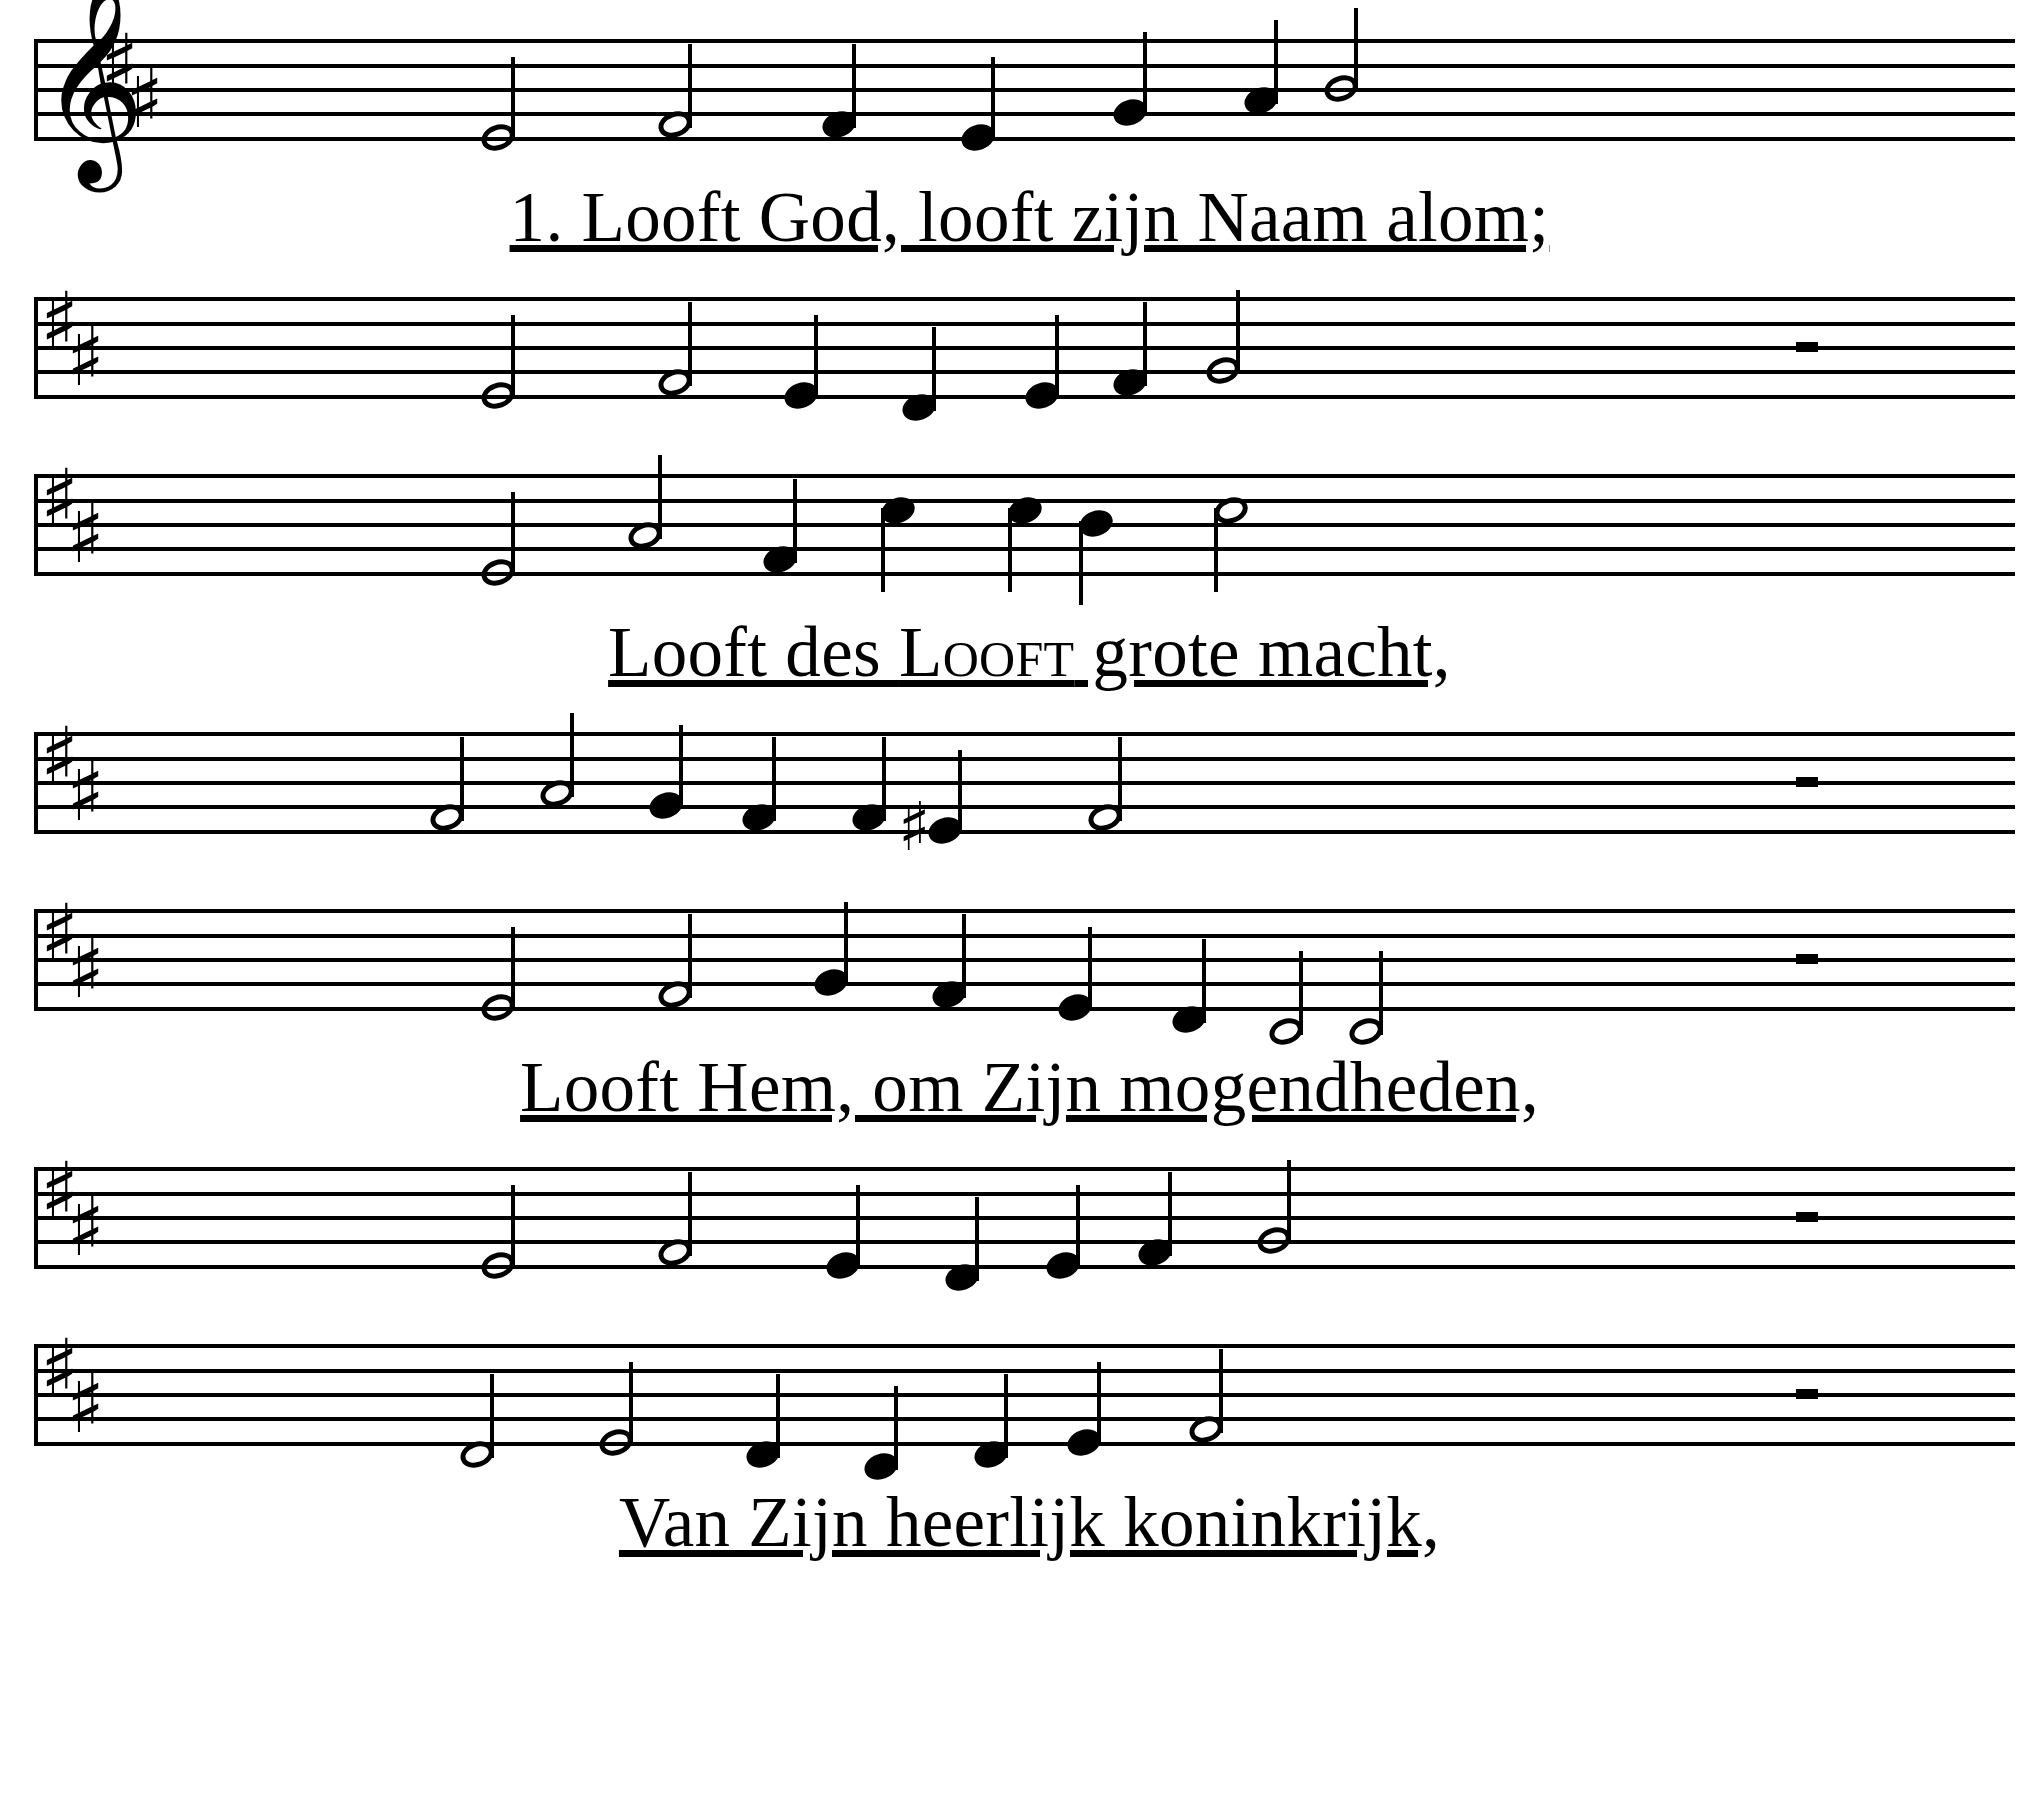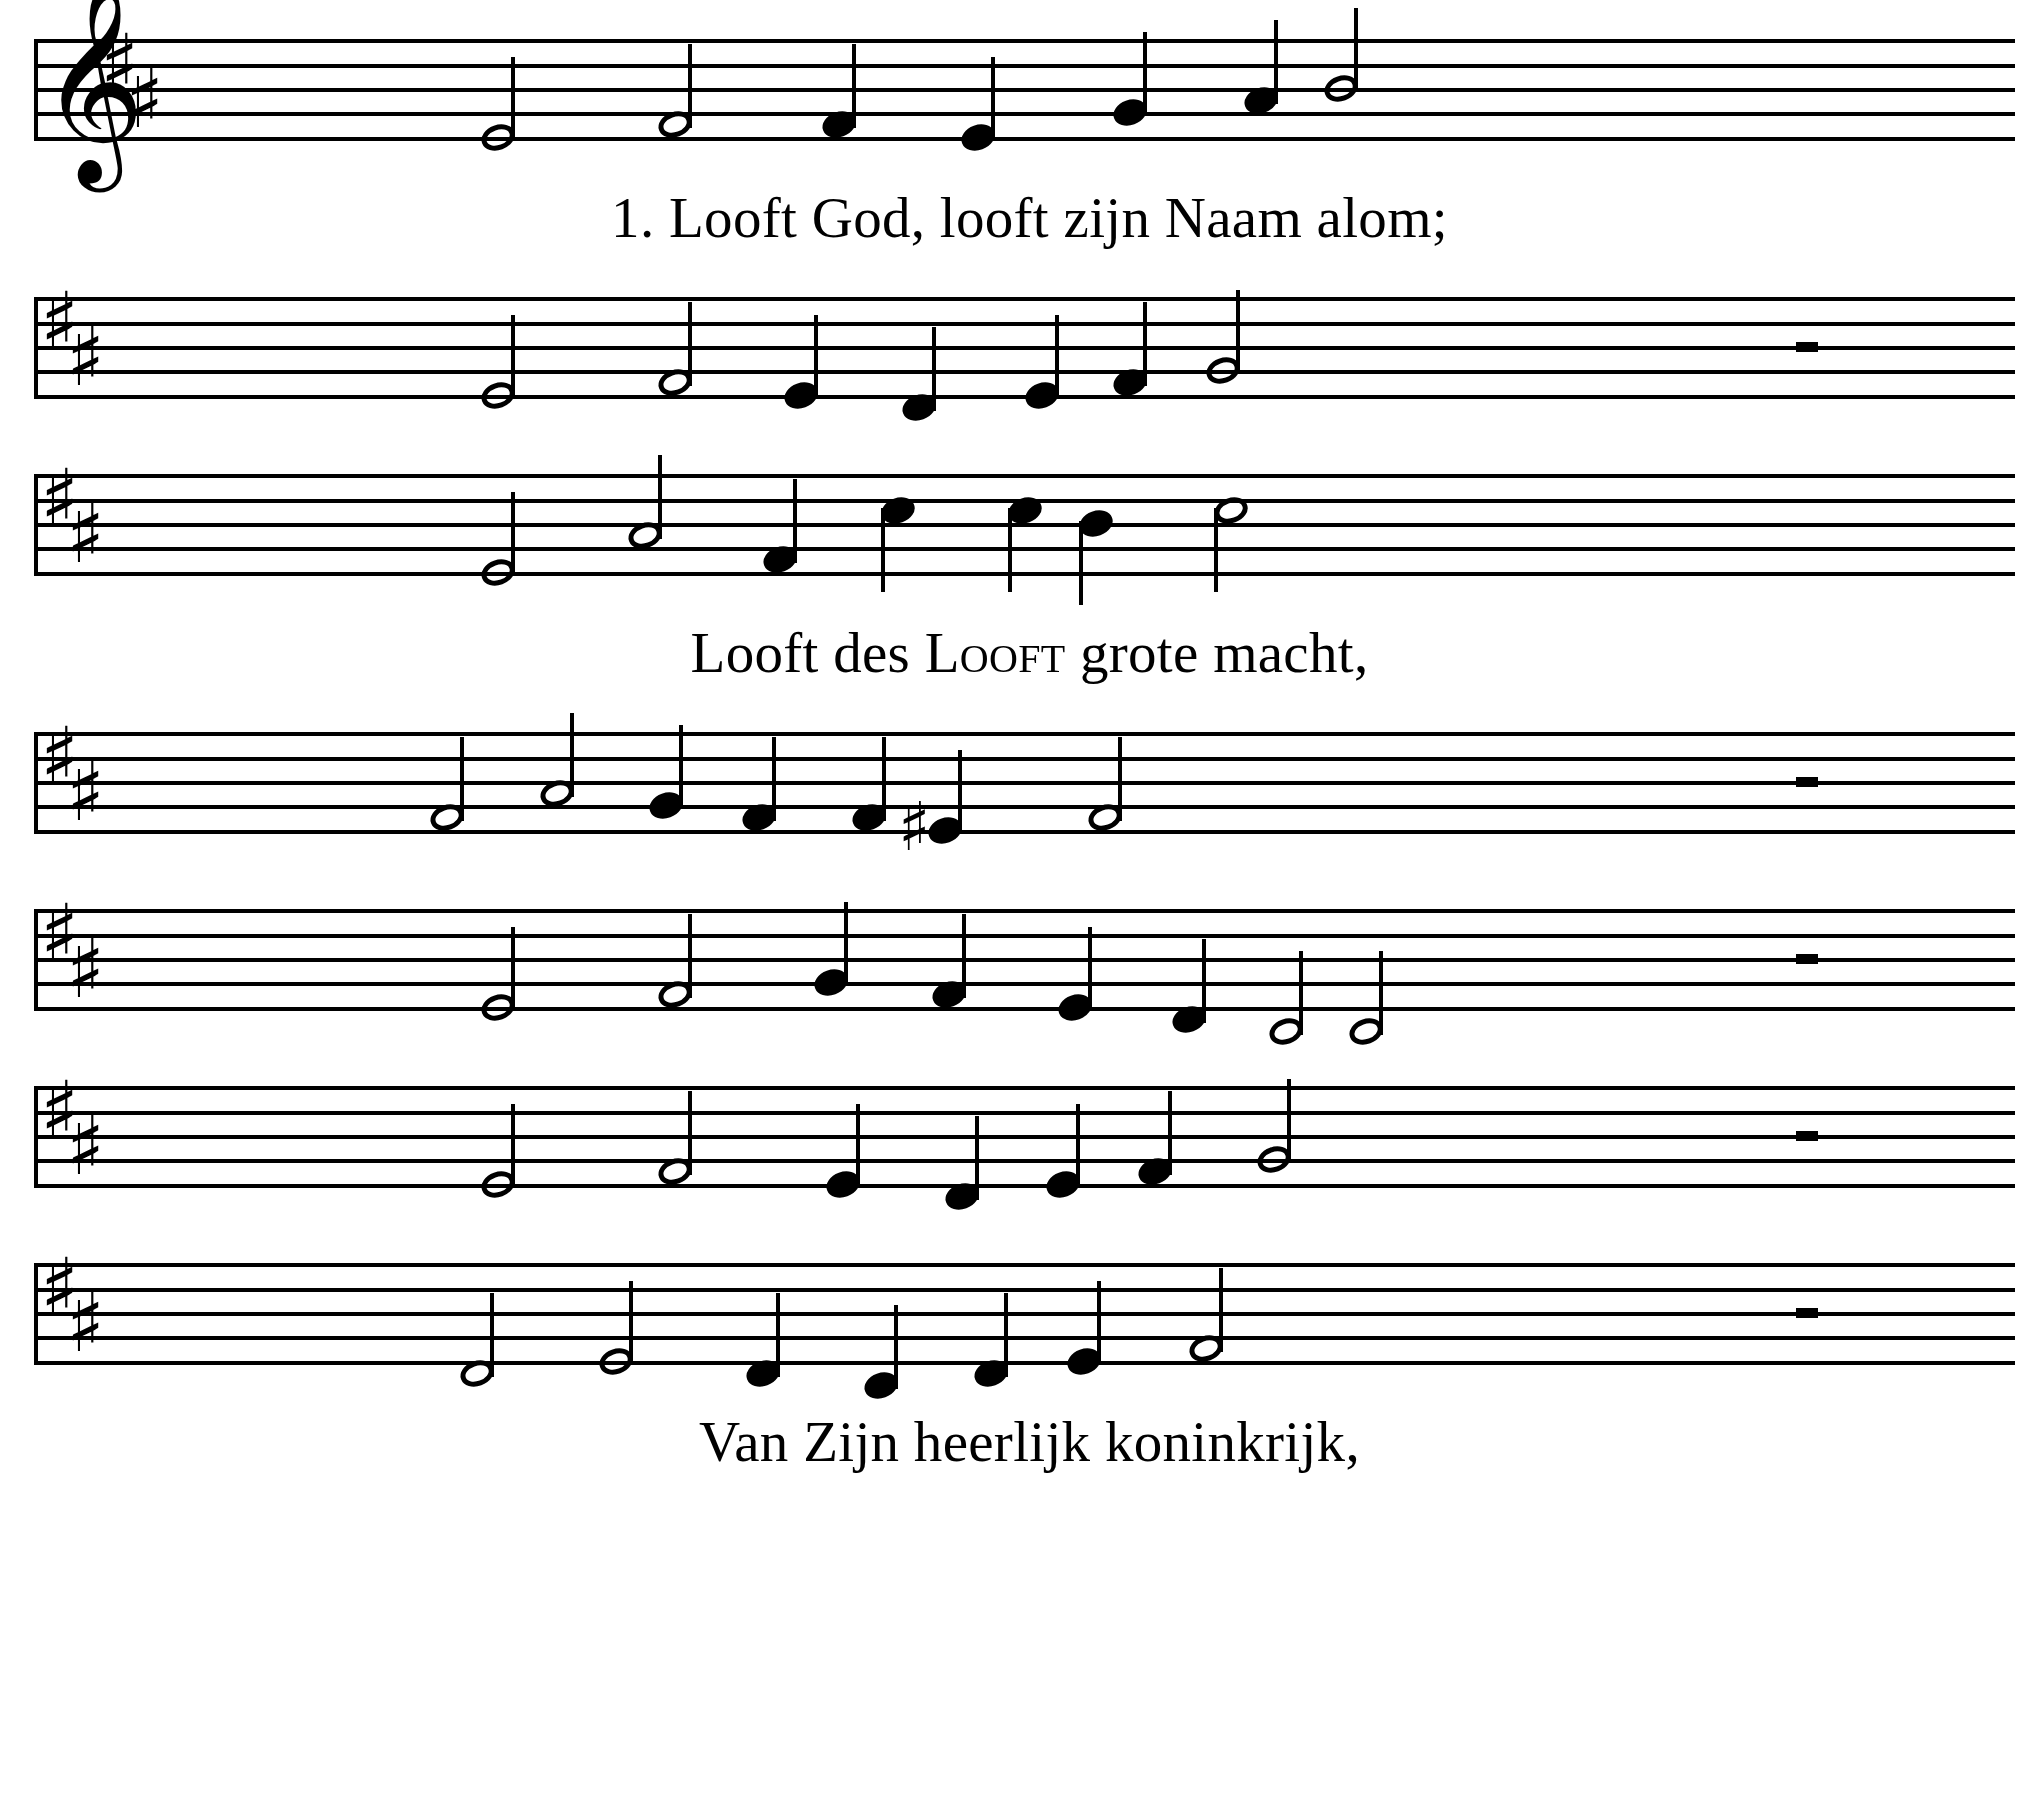--- a/index.html
+++ b/index.html
@@ -115,25 +115,26 @@
   }
   .fermata-sharp {
     position: absolute;
     font-size: 67px;
     line-height: 67px;
     font-family: "DejaVu Sans", sans-serif;
   }
 
   .lyric {
     text-align: center;
-    font-size: 57px;
+    font-size: 71px;
     line-height: 81px;
     letter-spacing: 0.3px;
     padding-left: 25px;
     white-space: nowrap;
+    text-decoration: underline;
   }
   .lyric .smallcaps {
     font-variant: small-caps;
   }
 </style>
 </head>
 <body>
 
 <div class="sheet">
 
@@ -359,20 +360,21 @@
       <div class="note open" style="left:1269px; top:149px;">
           <div class="head"></div>
           <div class="stem"></div>
         </div>
       <div class="note open" style="left:1349px; top:149px;">
           <div class="head"></div>
           <div class="stem"></div>
         </div>
       <div class="rest" style="left:1796px; top:84px;"></div>
     </div>
+    <div class="lyric">Looft Hem, om Zijn mogendheden,</div>
   </div>
 
   <div class="system">
     <div class="staff-wrap">
       <div class="staff-lines">
         <div class="ln l0"></div>
           <div class="ln l1"></div>
           <div class="ln l2"></div>
           <div class="ln l3"></div>
           <div class="ln l4"></div>

